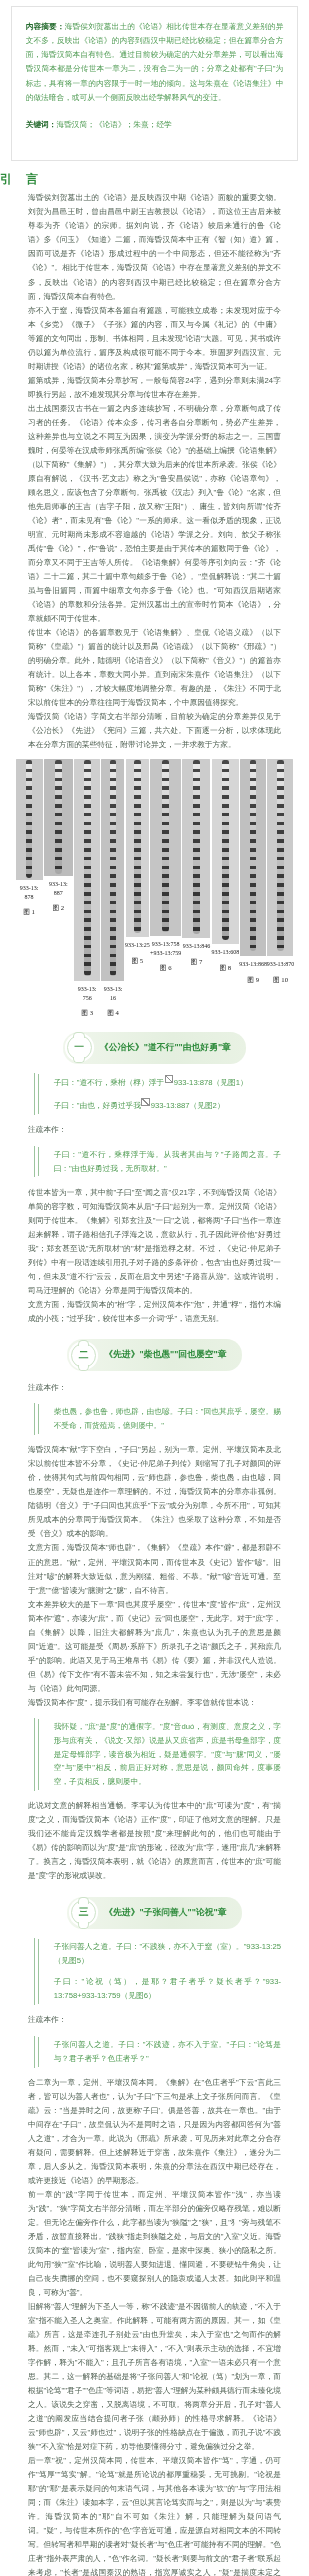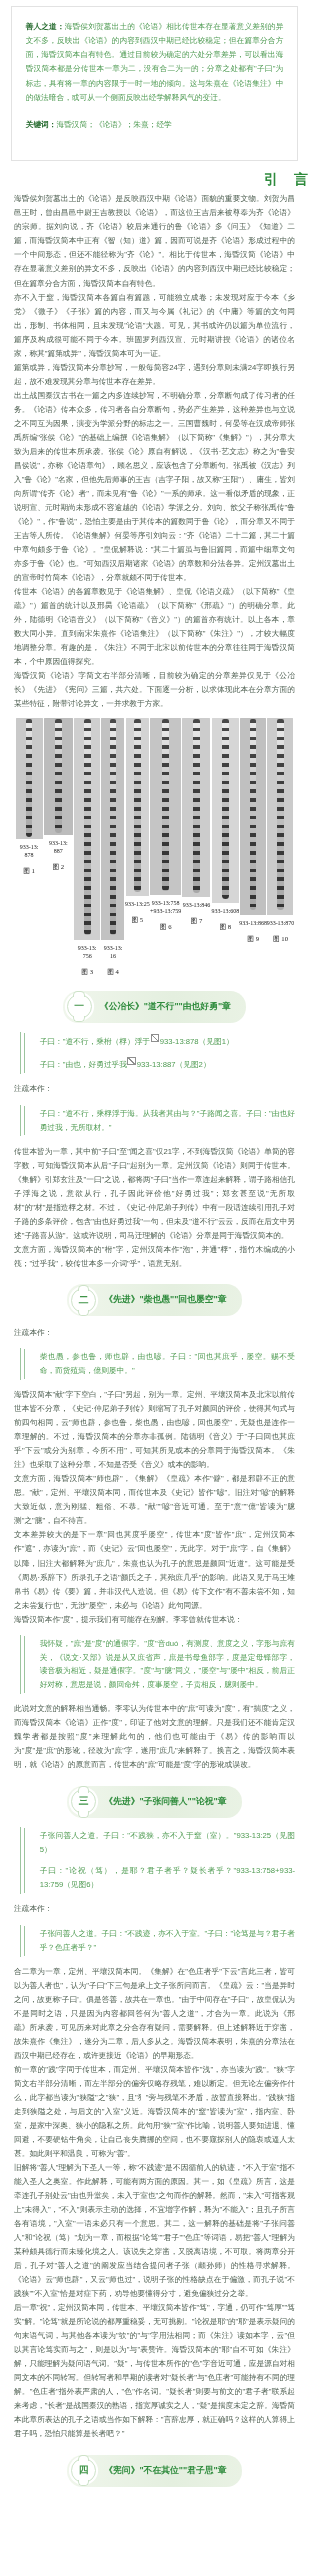--- a/index.html
+++ b/index.html
@@ -7,25 +7,25 @@
   .page{width:309px;padding:5.2px 0 13.4px;box-sizing:border-box;}
 
   
   .abstract{margin:1px 11.3px 10.3px;border:0.5px solid #e2e2e2;background:#fff;
     padding:12.4px 13.4px 10.3px;box-sizing:border-box;}
   .abs-p{font-size:7.7px;line-height:1.85;color:#4f9b53;text-align:justify;margin:0 0 13.4px;}
   .abs-p:last-child{margin-bottom:17px;}
   .abs-label{font-weight:bold;color:#256b2e;}
 
   
-  .h-big{font-size:14px;font-weight:bold;color:#2e8b3c;text-align:right;
+  .h-big{font-size:12px;font-weight:bold;color:#2e8b3c;text-align:left;
     letter-spacing:1px;margin:5.2px 0 3.1px;font-family:Liberation Serif, serif;}
 
   
-  .flow{margin:0 14px;}
+  .flow{margin:0 28px;}
   .para{font-size:7.7px;line-height:1.82;text-align:justify;margin:0;color:#4d5e50;}
 
   
   .quote{margin:8.2px 0 8.2px 6.2px;padding:1px 0 1px 3.1px;border-left:0.5px solid #9cc49e;}
   .quote-inner{border-left:0.5px solid #9cc49e;padding:1px 0 1px 14.4px;}
   .qline{font-size:7.7px;line-height:1.8;color:#4f9b52;text-align:justify;margin:0 0 7.2px;}
   .qline:last-child{margin-bottom:0;}
   .slip-break{display:inline-block;width:6.2px;height:6.2px;border:0.5px solid #8f8f8f;
     margin:0 1px 0 0.5px;vertical-align:2.1px;
     background:linear-gradient(45deg,transparent 45%,#8f8f8f 45%,#8f8f8f 55%,transparent 55%);}
@@ -59,21 +59,21 @@
     line-height:1.45;text-align:center;margin-top:3.6px;white-space:nowrap;}
   .fig-cap{font-family:"Liberation Serif","DejaVu Serif",serif;font-size:6.7px;color:#222;
     margin-top:7.2px;}
 </style>
 </head>
 <body>
 
 <div class="page">
 
   <div class="abstract">
-    <p class="abs-p"><span class="abs-label">善人之道：</span><span>海昏侯刘贺墓出土的《论语》相比传世本存在显著意义差别的异文不多，反映出《论语》的内容到西汉中期已经比较稳定；但在篇章分合方面，海昏汉简本自有特色。通过目前较为确定的六处分章差异，可以看出海昏汉简本都是分传世本一章为二，没有合二为一的；分章之处都有"子曰"为标志，具有将一章的内容限于一时一地的倾向。这与朱熹在《论语集注》中的做法暗合，或可从一个侧面反映出经学解释风气的变迁。</span></p>
+    <p class="abs-p"><span class="abs-label">内容摘要：</span><span>海昏侯刘贺墓出土的《论语》相比传世本存在显著意义差别的异文不多，反映出《论语》的内容到西汉中期已经比较稳定；但在篇章分合方面，海昏汉简本自有特色。通过目前较为确定的六处分章差异，可以看出海昏汉简本都是分传世本一章为二，没有合二为一的；分章之处都有"子曰"为标志，具有将一章的内容限于一时一地的倾向。这与朱熹在《论语集注》中的做法暗合，或可从一个侧面反映出经学解释风气的变迁。</span></p>
     <p class="abs-p"><span class="abs-label">关键词：</span><span>海昏汉简；《论语》；朱熹；经学</span></p>
   </div>
 
   <div class="h-big">引　言</div>
   <div class="flow">
       <p class="para">海昏侯刘贺墓出土的《论语》是反映西汉中期《论语》面貌的重要文物。刘贺为昌邑王时，曾由昌邑中尉王吉教授以《论语》，而这位王吉后来被尊奉为齐《论语》的宗师。据刘向说，齐《论语》较后来通行的鲁《论语》多《问玉》《知道》二篇，而海昏汉简本中正有《智（知）道》篇，因而可说是齐《论语》形成过程中的一个中间形态，但还不能径称为"齐《论》"。相比于传世本，海昏汉简《论语》中存在显著意义差别的异文不多，反映出《论语》的内容到西汉中期已经比较稳定；但在篇章分合方面，海昏汉简本自有特色。</p>
       <p class="para">亦不入于窒，海昏汉简本各篇自有篇题，可能独立成卷；未发现对应于今本《乡党》《微子》《子张》篇的内容，而又与今属《礼记》的《中庸》等篇的文句同出，形制、书体相同，且未发现"论语"大题。可见，其书或许仍以篇为单位流行，篇序及构成很可能不同于今本。班固罗列西汉宣、元时期讲授《论语》的诸位名家，称其"篇第或异"，海昏汉简本可为一证。</p>
       <p class="para">篇第或异，海昏汉简本分章抄写，一般每简容24字，遇到分章则未满24字即换行另起，故不难发现其分章与传世本存在差异。</p>
       <p class="para">出土战国秦汉古书在一篇之内多连续抄写，不明确分章，分章断句成了传习者的任务。《论语》传本众多，传习者各自分章断句，势必产生差异，这种差异也与立说之不同互为因果，演变为学派分野的标志之一。三国曹魏时，何晏等在汉成帝师张禹所编"张侯《论》"的基础上编撰《论语集解》（以下简称"《集解》"），其分章大致为后来的传世本所承袭。张侯《论》原自有解说，《汉书·艺文志》称之为"鲁安昌侯说"，亦称《论语章句》，顾名思义，应该包含了分章断句。张禹被《汉志》列入"鲁《论》"名家，但他先后师事的王吉（吉字子阳，故又称"王阳"）、庸生，皆刘向所谓"传齐《论》者"，而未见有"鲁《论》"一系的师承。这一看似矛盾的现象，正说明宣、元时期尚未形成不容逾越的《论语》学派之分。刘向、歆父子称张禹传"鲁《论》"，作"鲁说"，恐怕主要是由于其传本的篇数同于鲁《论》，而分章又不同于王吉等人所传。《论语集解》何晏等序引刘向云："齐《论语》二十二篇，其二十篇中章句颇多于鲁《论》。"皇侃解释说："其二十篇虽与鲁旧篇同，而篇中细章文句亦多于鲁《论》也。"可知西汉后期诸家《论语》的章数和分法各异。定州汉墓出土的宣帝时竹简本《论语》，分章就颇不同于传世本。</p>
       <p class="para">传世本《论语》的各篇章数见于《论语集解》、皇侃《论语义疏》（以下简称"《皇疏》"）篇首的统计以及邢昺《论语疏》（以下简称"《邢疏》"）的明确分章。此外，陆德明《论语音义》（以下简称"《音义》"）的篇首亦有统计。以上各本，章数大同小异。直到南宋朱熹作《论语集注》（以下简称"《朱注》"），才较大幅度地调整分章。有趣的是，《朱注》不同于北宋以前传世本的分章往往同于海昏汉简本，个中原因值得探究。</p>

